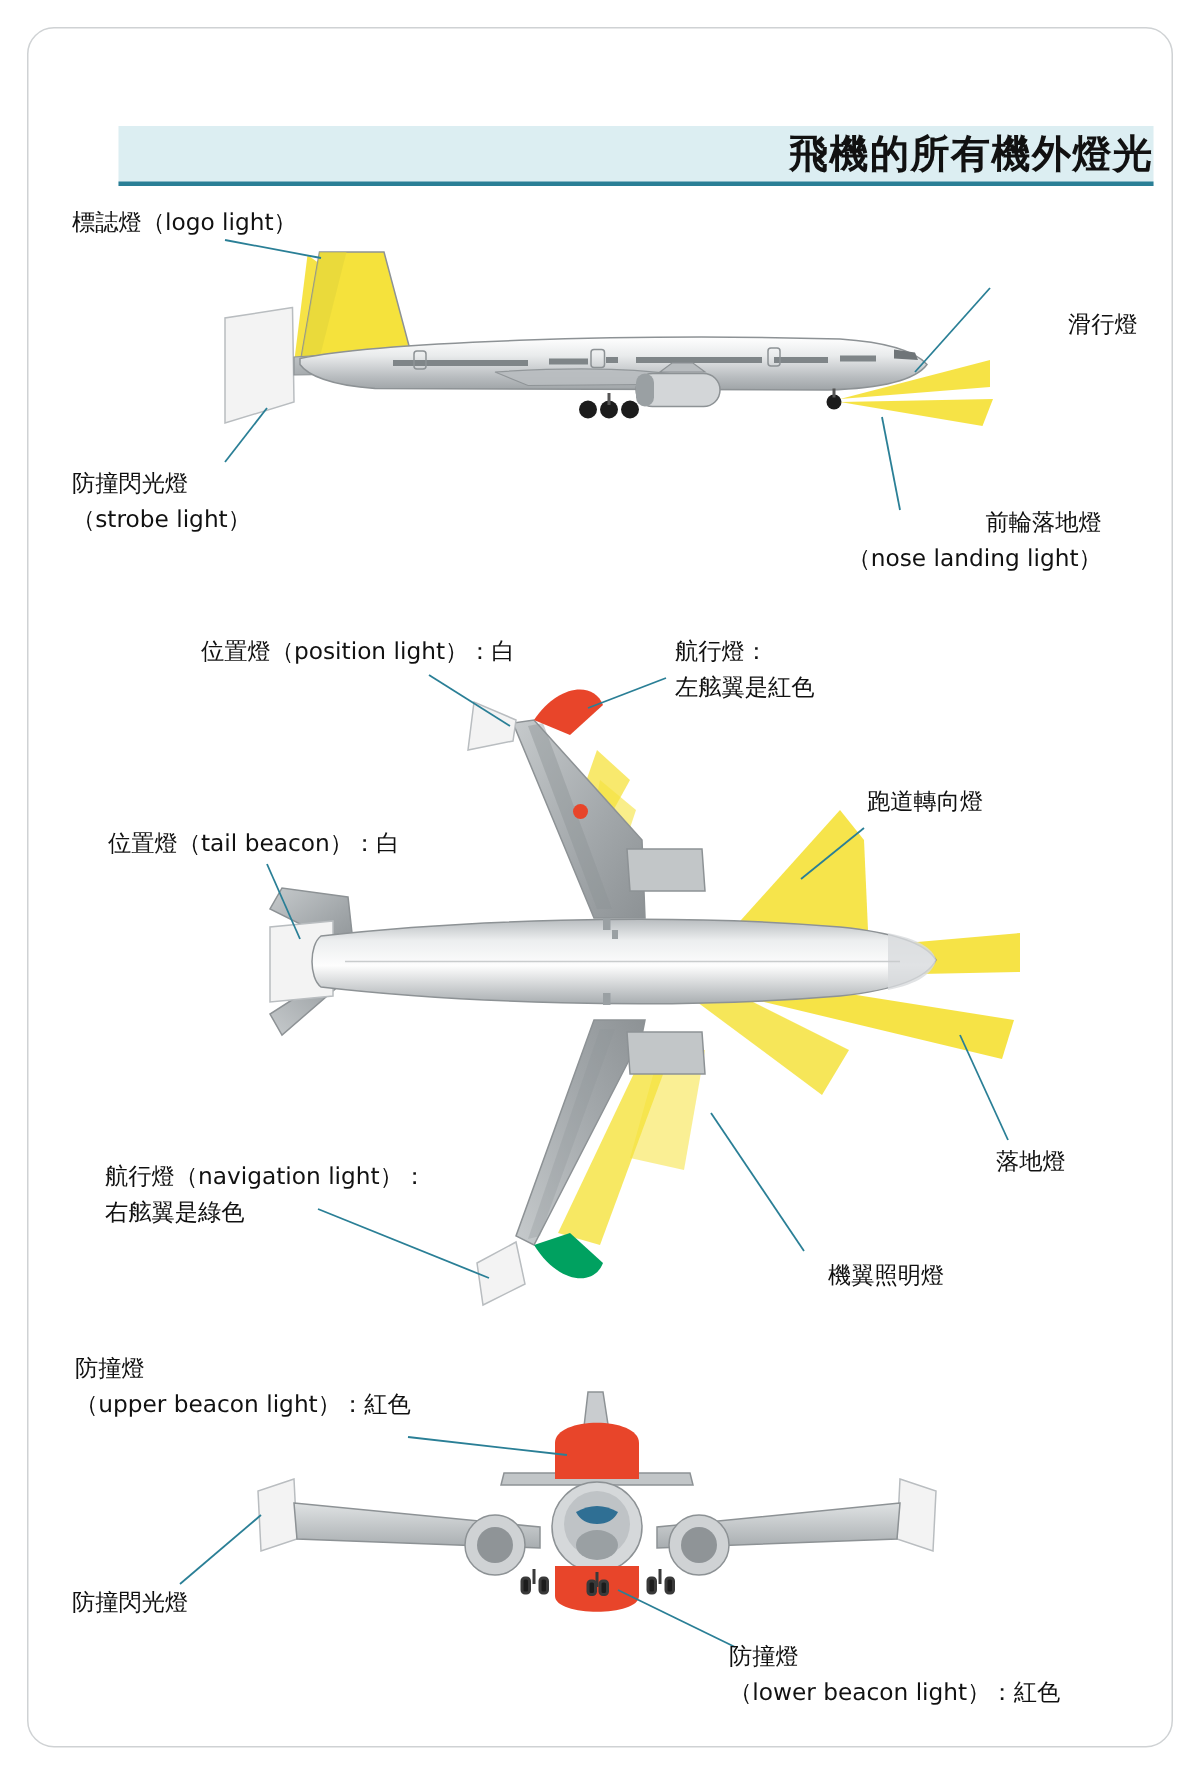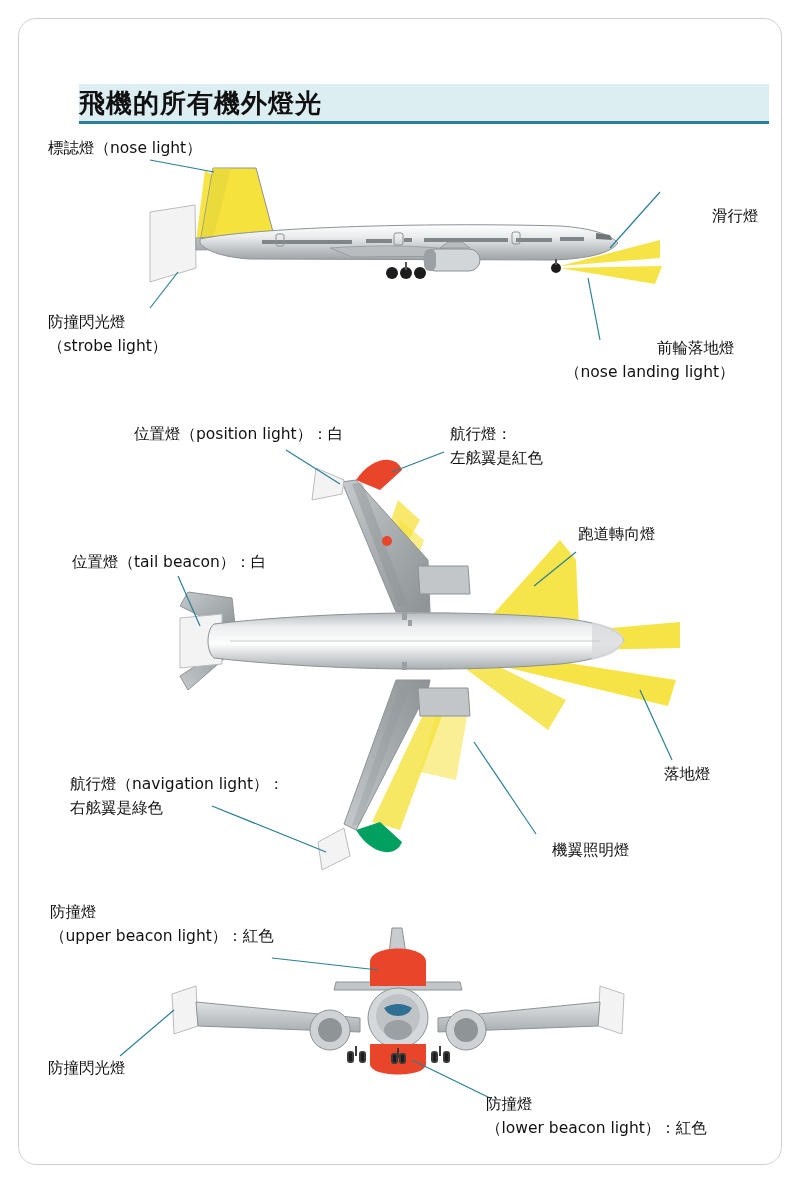--- a/index.html
+++ b/index.html
@@ -34,21 +34,21 @@
     background: #dceef2;
     border-bottom: 3px solid #2a7f96;
     box-sizing: border-box;
   }
   #title-text {
     position: absolute;
     left: 0;
     top: 0;
     width: 690px;
     line-height: 38px;
-    text-align: left;
+    text-align: right;
     font-size: 26px;
     font-weight: bold;
     color: #111;
     letter-spacing: 1px;
   }
   .lbl {
     position: absolute;
     font-size: 15.5px;
     color: #111;
     line-height: 1.55;
@@ -273,21 +273,21 @@
     <path d="M672 760 L640 690"></path>
     <path d="M212 806 L326 852"></path>
     <path d="M536 834 L474 742"></path>
 
     <path d="M272 958 L378 970"></path>
     <path d="M120 1056 L174 1010"></path>
     <path d="M490 1098 L412 1060"></path>
   </g>
 </svg>
 
-<div class="lbl" style="left:48px; top:136px;">標誌燈（nose light）</div>
+<div class="lbl" style="left:48px; top:136px;">標誌燈（logo light）</div>
 <div class="lbl" style="left:712px; top:172px;margin-top:32px;">滑行燈</div>
 <div class="lbl" style="left:48px; top:310px;">防撞閃光燈
 （strobe light）</div>
 <div class="lbl" style="left:565px; top:336px;text-align:right;">前輪落地燈
 （nose landing light）</div>
 
 <div class="lbl" style="left:134px; top:422px;">位置燈（position light）：白</div>
 <div class="lbl" style="left:450px; top:422px;">航行燈：
 左舷翼是紅色</div>
 <div class="lbl" style="left:578px; top:522px;">跑道轉向燈</div>

